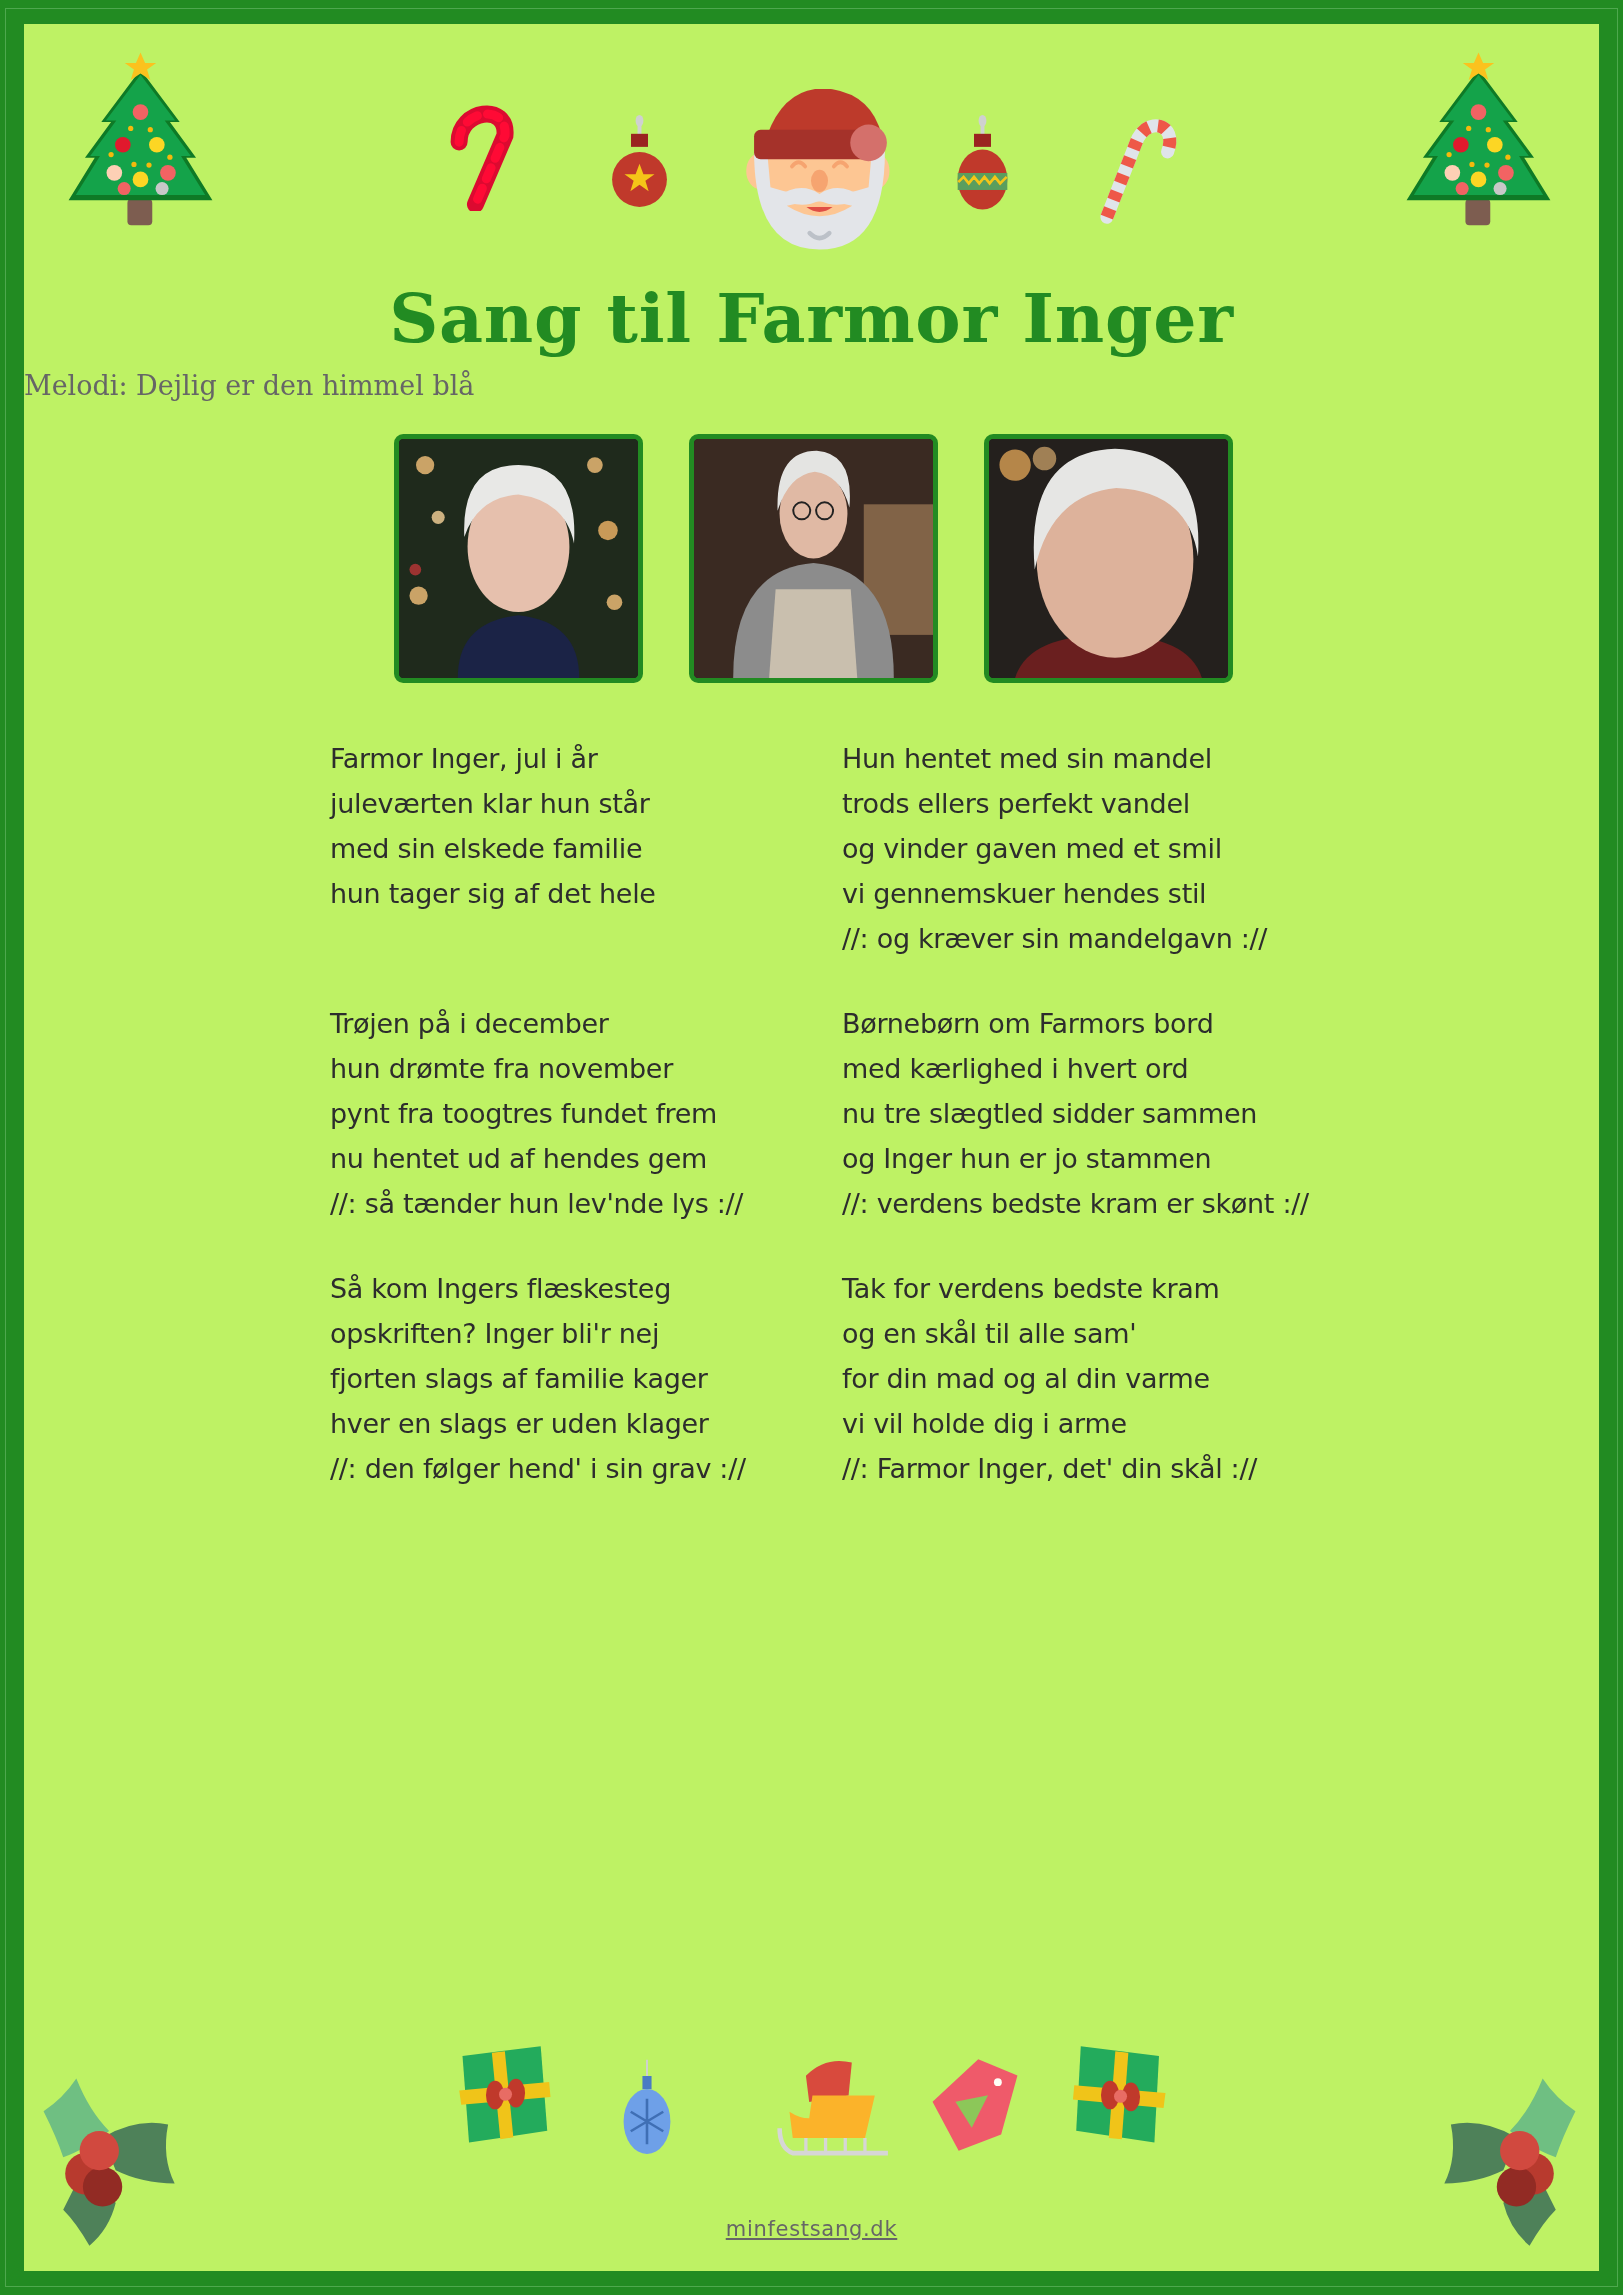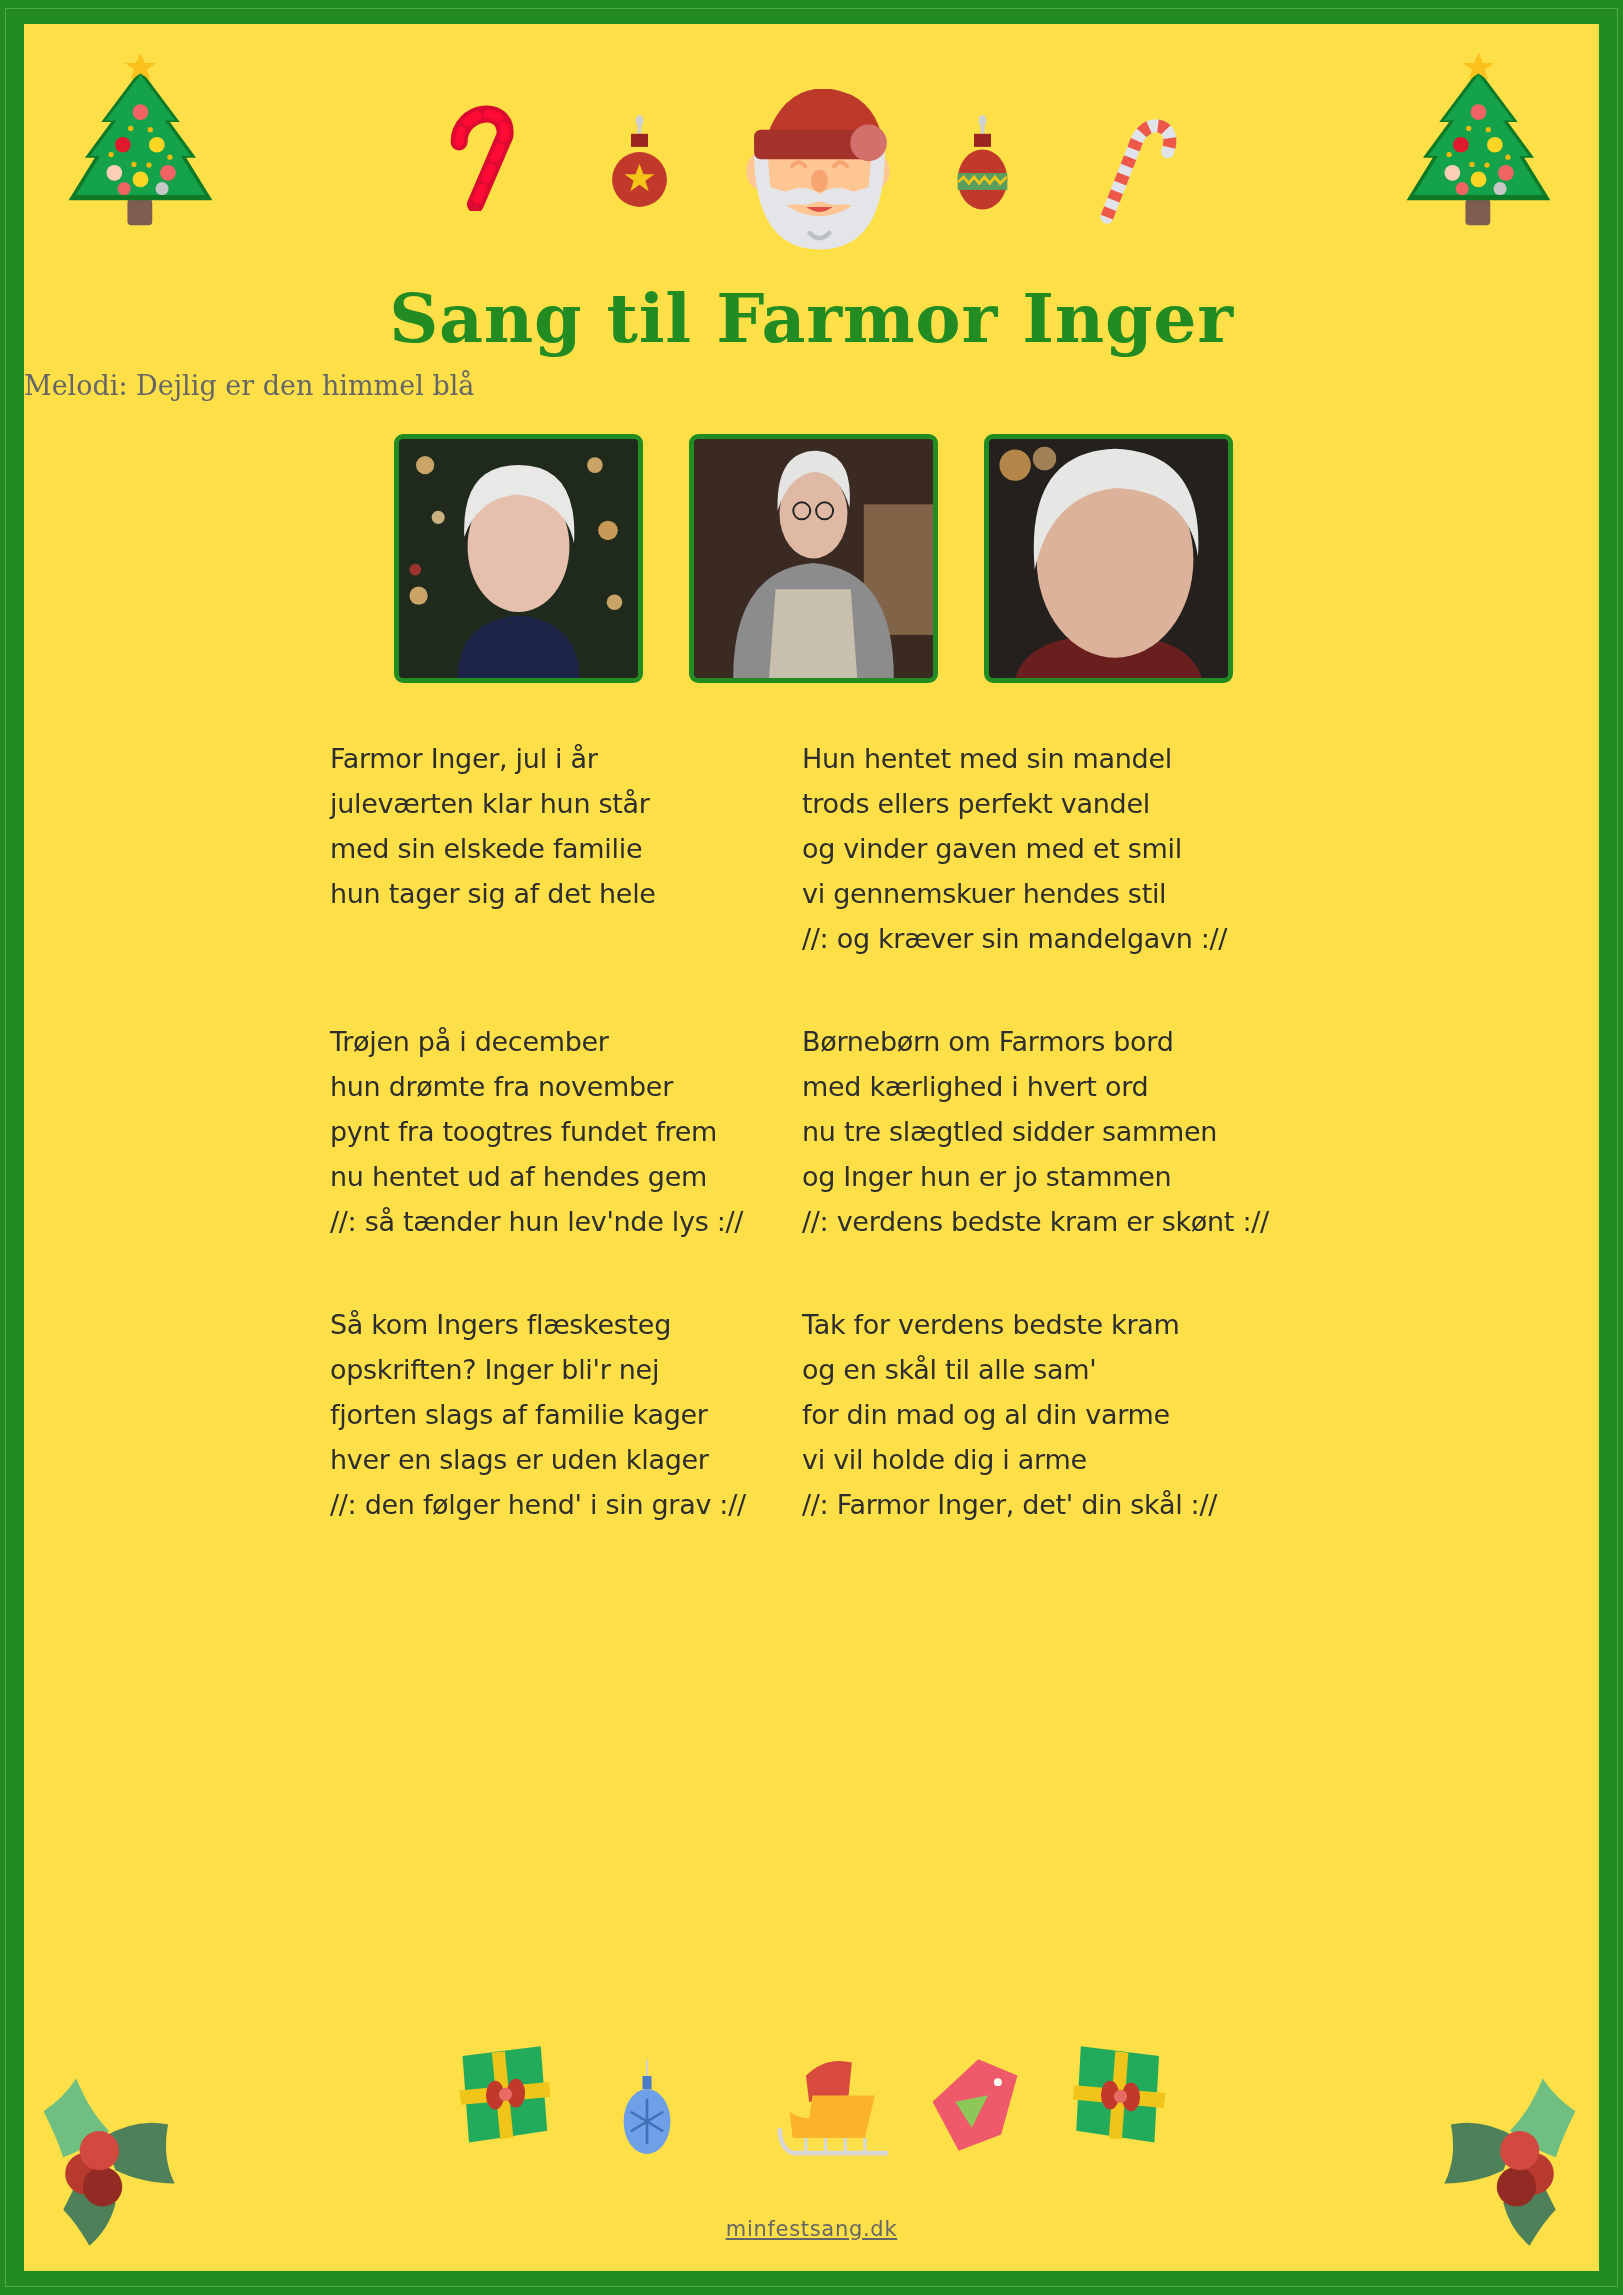--- a/index.html
+++ b/index.html
@@ -1,25 +1,25 @@
 <!DOCTYPE html>
 <html style="font-size:10.5px"><head>
 <meta charset="utf-8">
 <style>
   html, body { margin:0; padding:0; }
   body { width:1623px; height:2295px; background:#228B22; position:relative; overflow:hidden; }
   .outer-line { position:absolute; left:5.2px; top:7.9px; right:5.2px; bottom:7.9px; border:0.7px solid #4ea84e; pointer-events:none; }
-  .page { position:absolute; left:24px; top:24px; width:1575px; height:2247px; background:#fde047; }
+  .page { position:absolute; left:24px; top:24px; width:1575px; height:2247px; background:#bef264; }
   .abs { position:absolute; }
   .title { position:absolute; left:0; width:1575px; top:254px; text-align:center; font-family:"DejaVu Serif", serif; font-weight:bold; font-size:68px; color:#228B22; letter-spacing:0.7px; }
   .subtitle { position:absolute; left:0; width:1575px; top:346px; font-family:"DejaVu Serif", serif; font-size:27px; color:#666; }
   .photos { position:absolute; top:410px; left:370px; display:flex; gap:46px; }
   .photo { width:239px; height:239px; border:5.2px solid #228B22; border-radius:9.2px; overflow:hidden; background:#222; box-sizing:content-box; }
   .photo svg { display:block; width:239px; height:239px; }
-  .lyrics { position:absolute; left:306px; top:712px; display:grid; grid-template-columns:472px 484px; row-gap:58px; font-family:"DejaVu Sans", sans-serif; font-size:27px; color:#2d2d2d; }
+  .lyrics { position:absolute; left:306px; top:712px; display:grid; grid-template-columns:472px 484px; row-gap:58px; font-family:"DejaVu Sans", sans-serif; font-size:27px; color:#2d2d2d;gap:40px; }
   .verse-line { height:45px; line-height:45px; white-space:nowrap; letter-spacing:-0.3px; }
   .footer { position:absolute; left:0; width:1575px; top:2193px; text-align:center; font-family:"DejaVu Sans", sans-serif; font-size:21px; color:#666; letter-spacing:0.7px;text-decoration:underline; }
 </style>
 </head>
 <body>
 
 <div class="outer-line"></div>
 <div class="page">
 
   <svg class="abs" style="left:41px;top:26px" width="151" height="183" viewBox="0 0 230 280">

